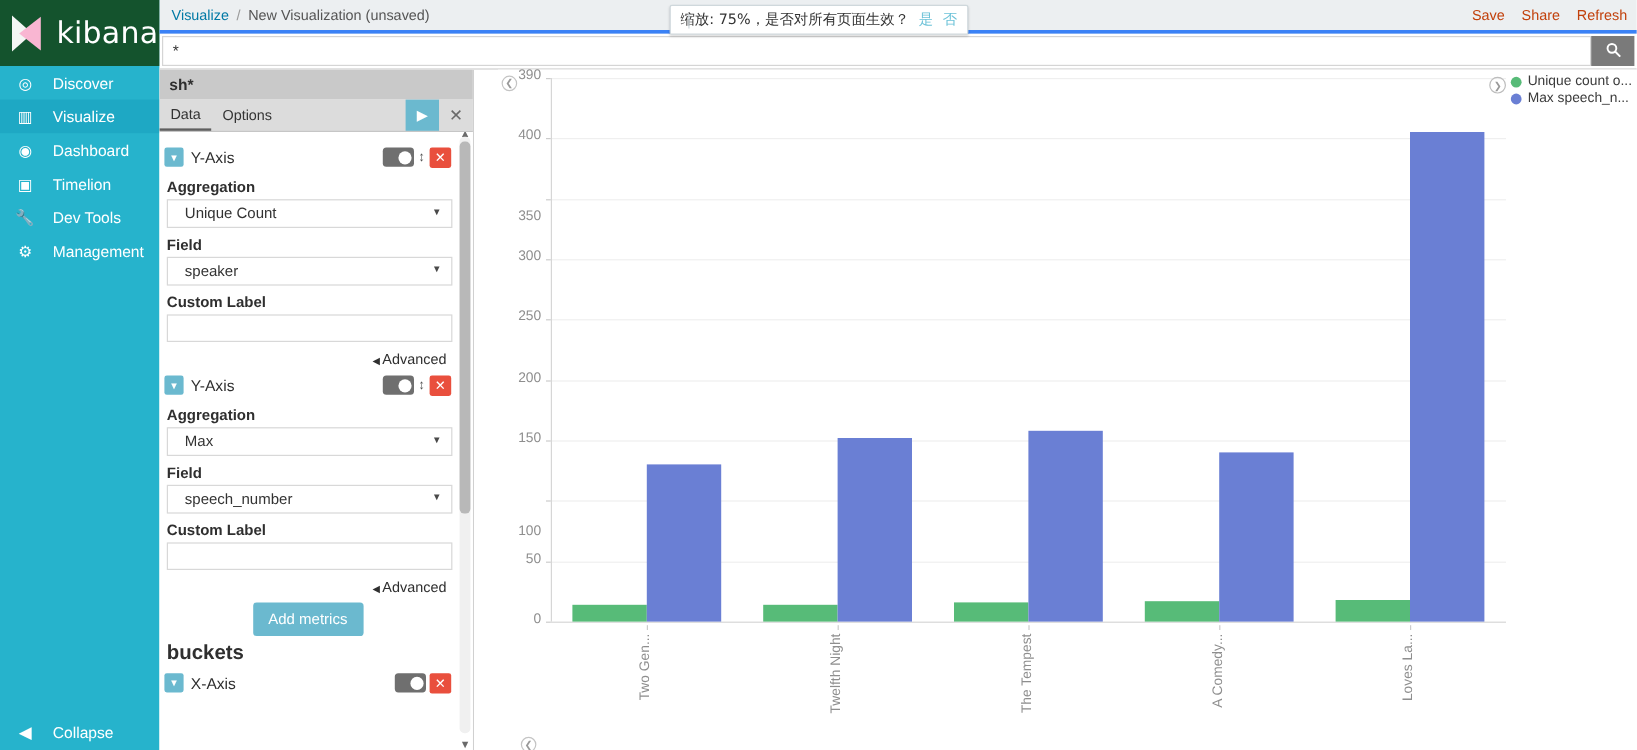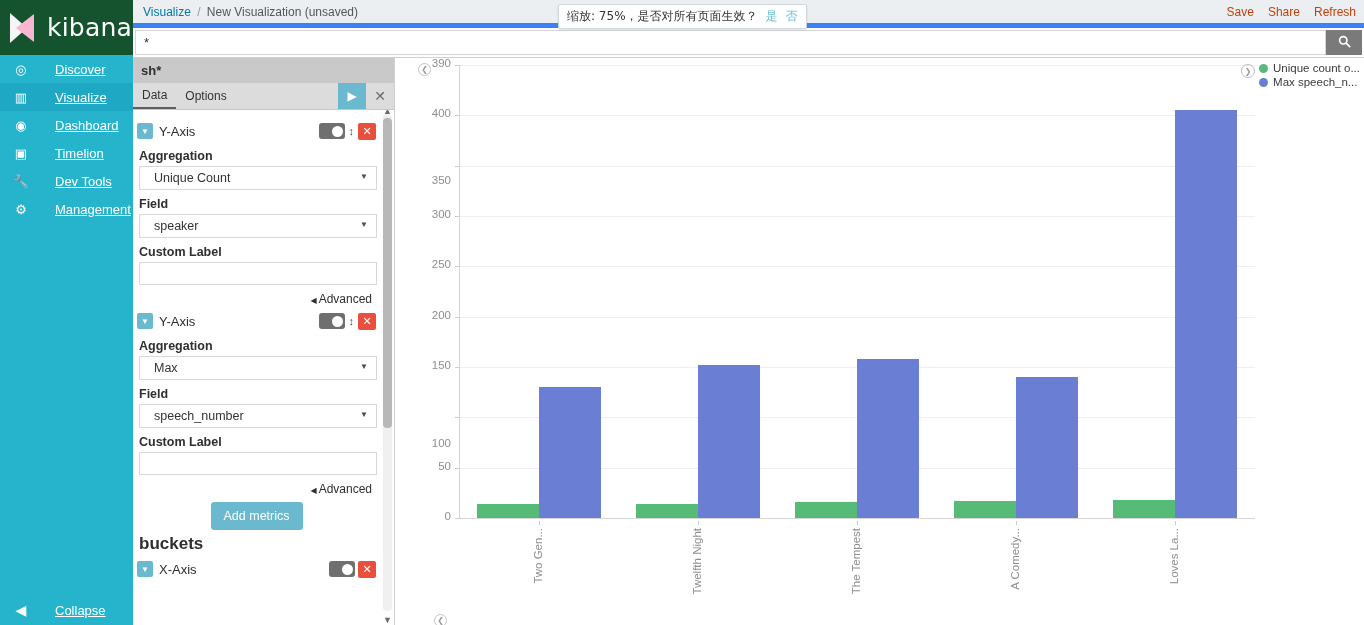--- a/index.html
+++ b/index.html
@@ -38,32 +38,32 @@
   .nav { flex: 1 1 auto; padding-top: 0; }
   .nav-item {
     height: 28px; display: flex; align-items: center;
     color: #ffffff; font-size: 13px; padding-left: 10px; cursor: pointer;
   }
   .nav-item.active { background: #1ea8c4; }
   .nav-ico {
     width: 22px; flex: 0 0 22px; text-align: center;
     font-size: 13px; color: #fff; line-height: 1;
   }
-  .nav-label { margin-left: 23px; text-decoration: underline; }
+  .nav-label { margin-left: 12px; }
   .collapse {
     height: 30px; display: flex; align-items: center; padding-left: 10px;
     color: #ffffff; font-size: 13px; cursor: pointer;
   }
   .collapse .nav-ico { font-size: 14px; }
 
   
   .right { flex: 1 1 auto; display: flex; flex-direction: column; position: relative; }
 
   .topbar {
-    height: 28px; background: #eceff1; border-bottom: 5px solid #3b82f6;
+    height: 28px; background: #eceff1; border-bottom: 3px solid #3b82f6;
     display: flex; align-items: center; position: relative;
   }
   .crumbs { font-size: 12px; padding-left: 10px; color: #555; }
   .crumbs a { color: #0079a5; text-decoration: none; cursor: pointer; }
   .crumbs .sep { color: #999; margin: 0 3px; }
   .top-actions {
     margin-left: auto; display: flex; align-items: center;
     padding-right: 8px; gap: 14px;
   }
   .top-actions span { font-size: 12px; color: #c2410c; cursor: pointer; }

